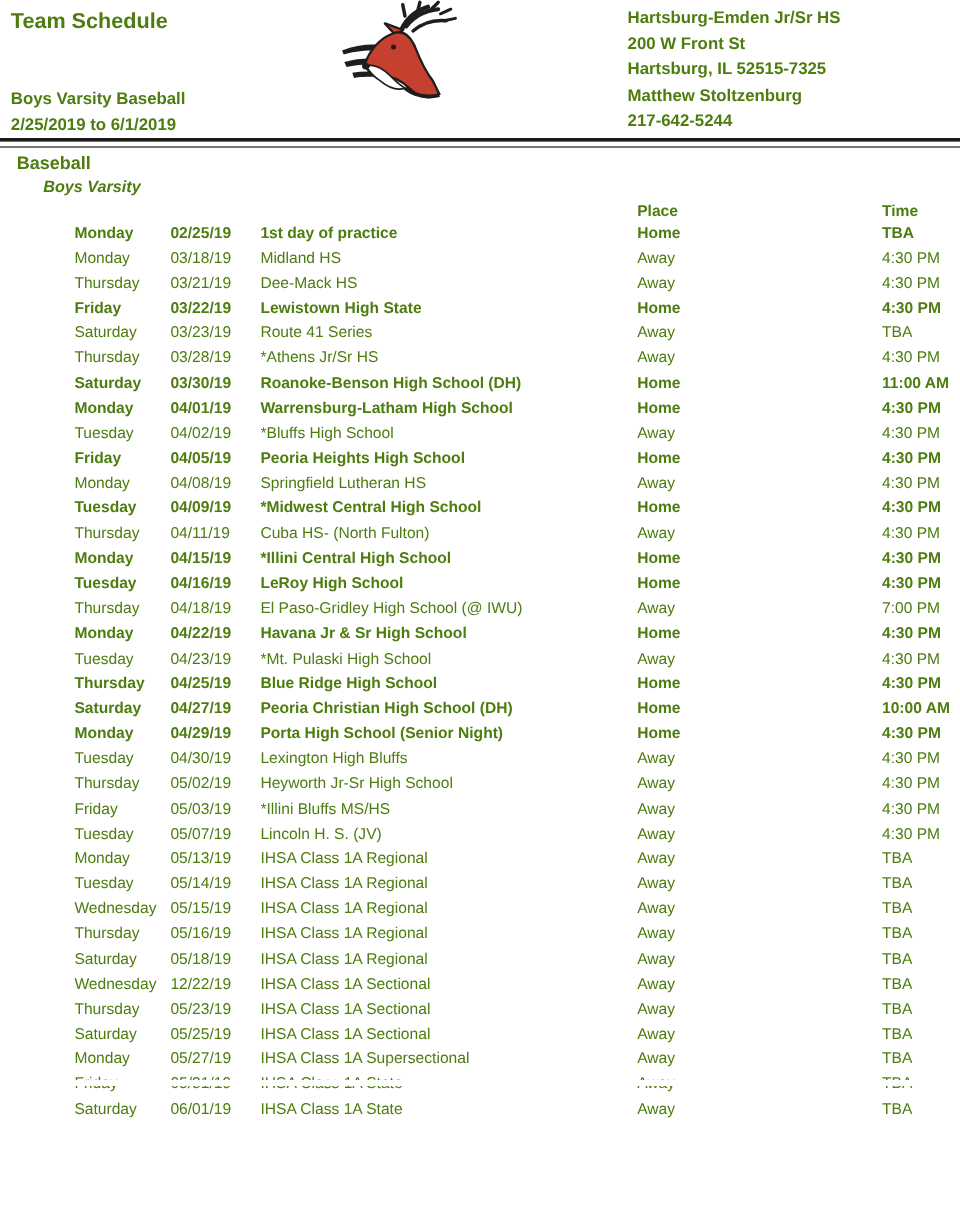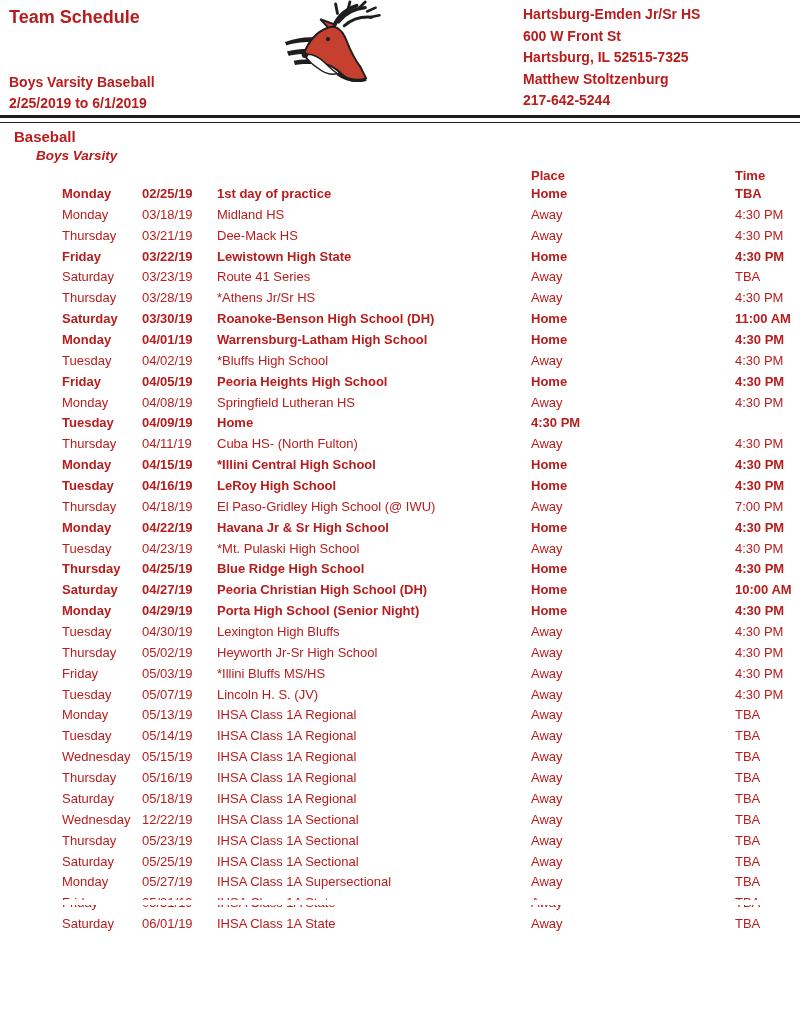--- a/index.html
+++ b/index.html
@@ -1,18 +1,18 @@
 <!DOCTYPE html>
 <html><head>
 <meta charset="utf-8">
 <style>
   html,body { margin:0; padding:0; background:#fff; }
   .page {
     position:relative; width:800px; height:1024px; background:#ffffff;
-    font-family:"Liberation Sans", sans-serif; color:#b91c1c; overflow:hidden;
+    font-family:"Liberation Sans", sans-serif; color:#4d7c0f; overflow:hidden;
   }
   
   .hdr-left { position:absolute; left:9px; top:6px; font-weight:bold; }
   .hdr-title { font-size:18px; line-height:22px; }
   .hdr-sub   { font-size:14px; line-height:20px;margin-top:44px; }
   .hdr-range { font-size:14px; line-height:22px; }
   .hdr-logo  { position:absolute; left:285px; top:0px; width:105px; height:86px; }
   .hdr-right { position:absolute; left:523px; top:4px; font-weight:bold; font-size:14px; line-height:21.5px; }
   
   .rule { position:absolute; left:0; top:115px; width:800px; height:4px;
@@ -69,21 +69,21 @@
       <path stroke="#1e1e1e" stroke-width="3.5" fill="none" d="M55 77 C63 83 73 86 85 83"></path>
 
       <path fill="#1e1e1e" d="M20.5 54 C17.5 55 16.5 58 18.5 60 C20.5 61.5 23.5 60 24.5 58 C23.5 56 22.5 54.8 20.5 54 Z"></path>
 
       <circle cx="45" cy="41" r="2.2" fill="#1e1e1e"></circle>
     </svg>
   </div>
 
   <div class="hdr-right">
     <div>Hartsburg-Emden Jr/Sr HS</div>
-    <div>600 W Front St</div>
+    <div>200 W Front St</div>
     <div>Hartsburg, IL 52515-7325</div>
     <div>Matthew Stoltzenburg</div>
     <div>217-642-5244</div>
   </div>
 
   <div class="rule"></div>
 
   <div class="sport">Baseball</div>
   <div class="team">Boys Varsity</div>
 
@@ -169,20 +169,21 @@
         <div class="row">
           <div class="cell">Monday</div>
           <div class="cell">04/08/19</div>
           <div class="cell">Springfield Lutheran HS</div>
           <div class="cell">Away</div>
           <div class="cell">4:30 PM</div>
         </div>
         <div class="row bold">
           <div class="cell">Tuesday</div>
           <div class="cell">04/09/19</div>
+          <div class="cell">*Midwest Central High School</div>
           <div class="cell">Home</div>
           <div class="cell">4:30 PM</div>
         </div>
         <div class="row">
           <div class="cell">Thursday</div>
           <div class="cell">04/11/19</div>
           <div class="cell">Cuba HS- (North Fulton)</div>
           <div class="cell">Away</div>
           <div class="cell">4:30 PM</div>
         </div>

